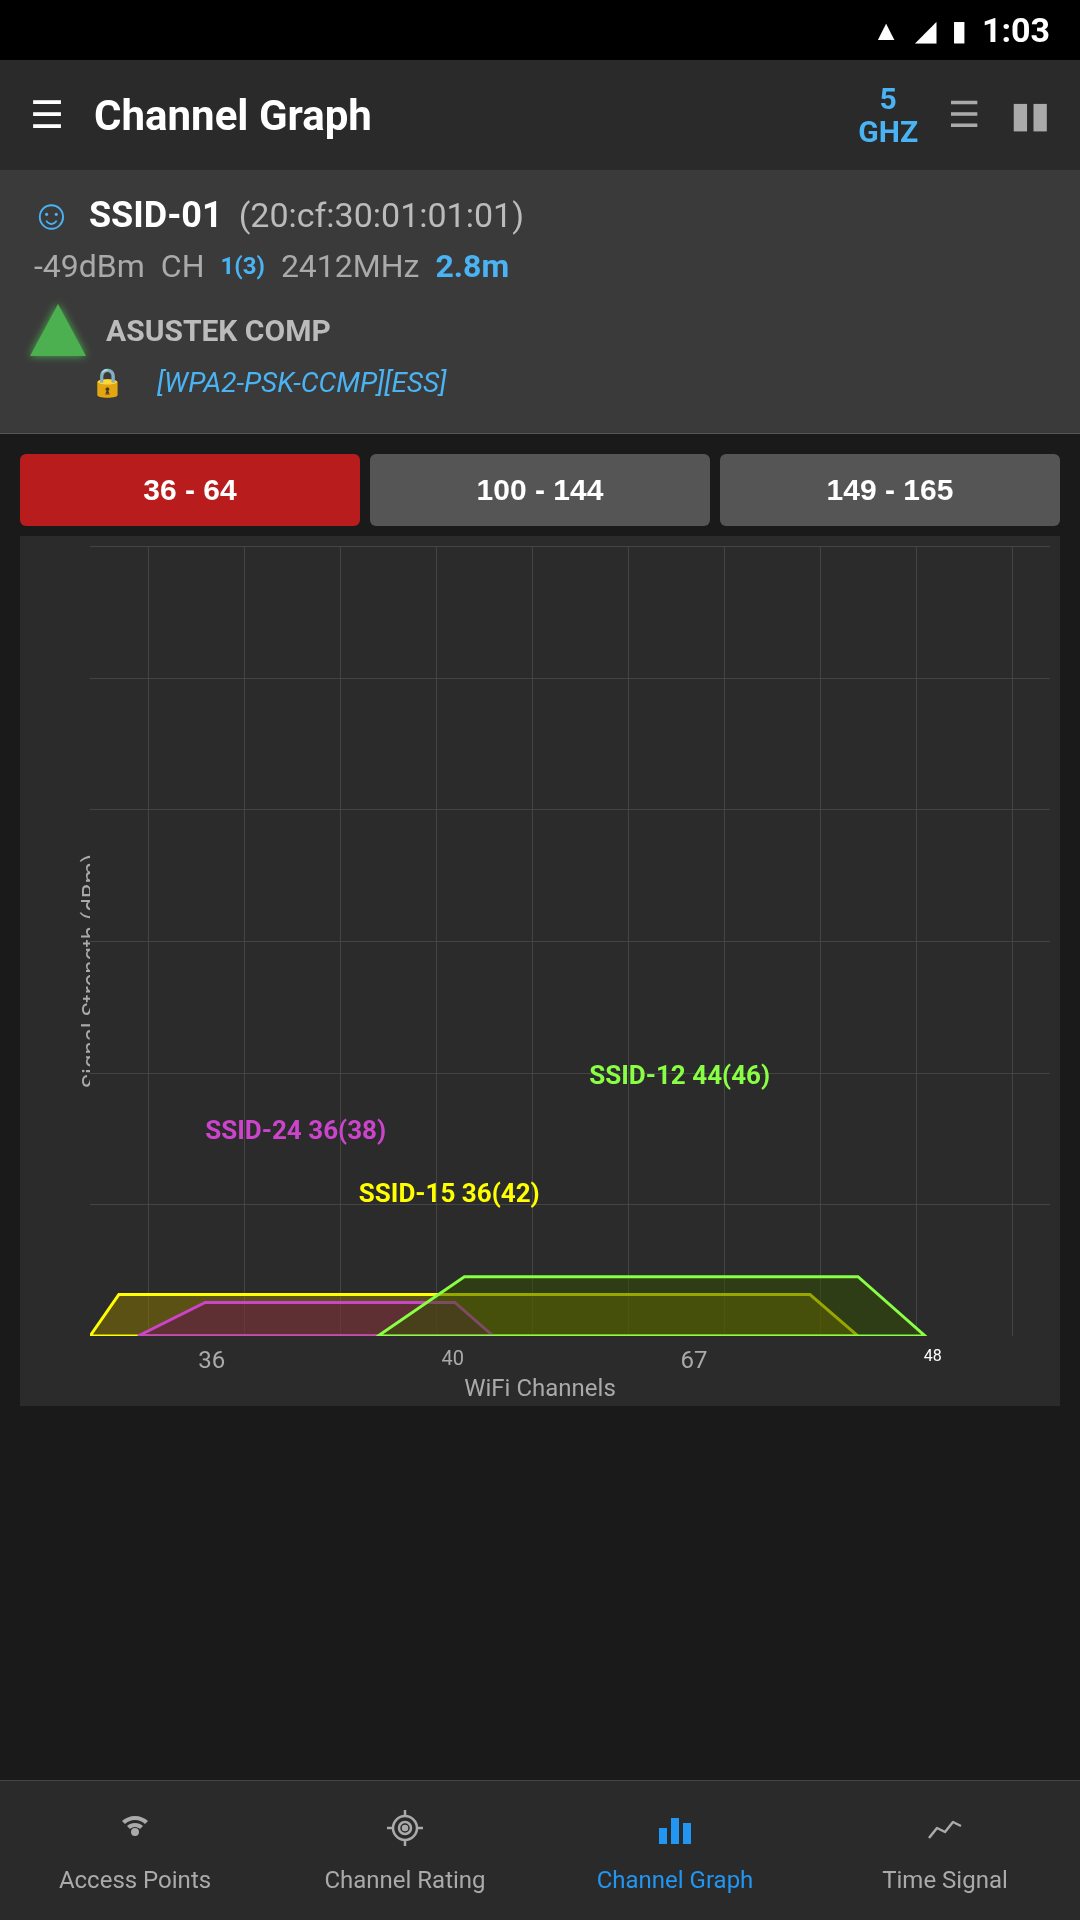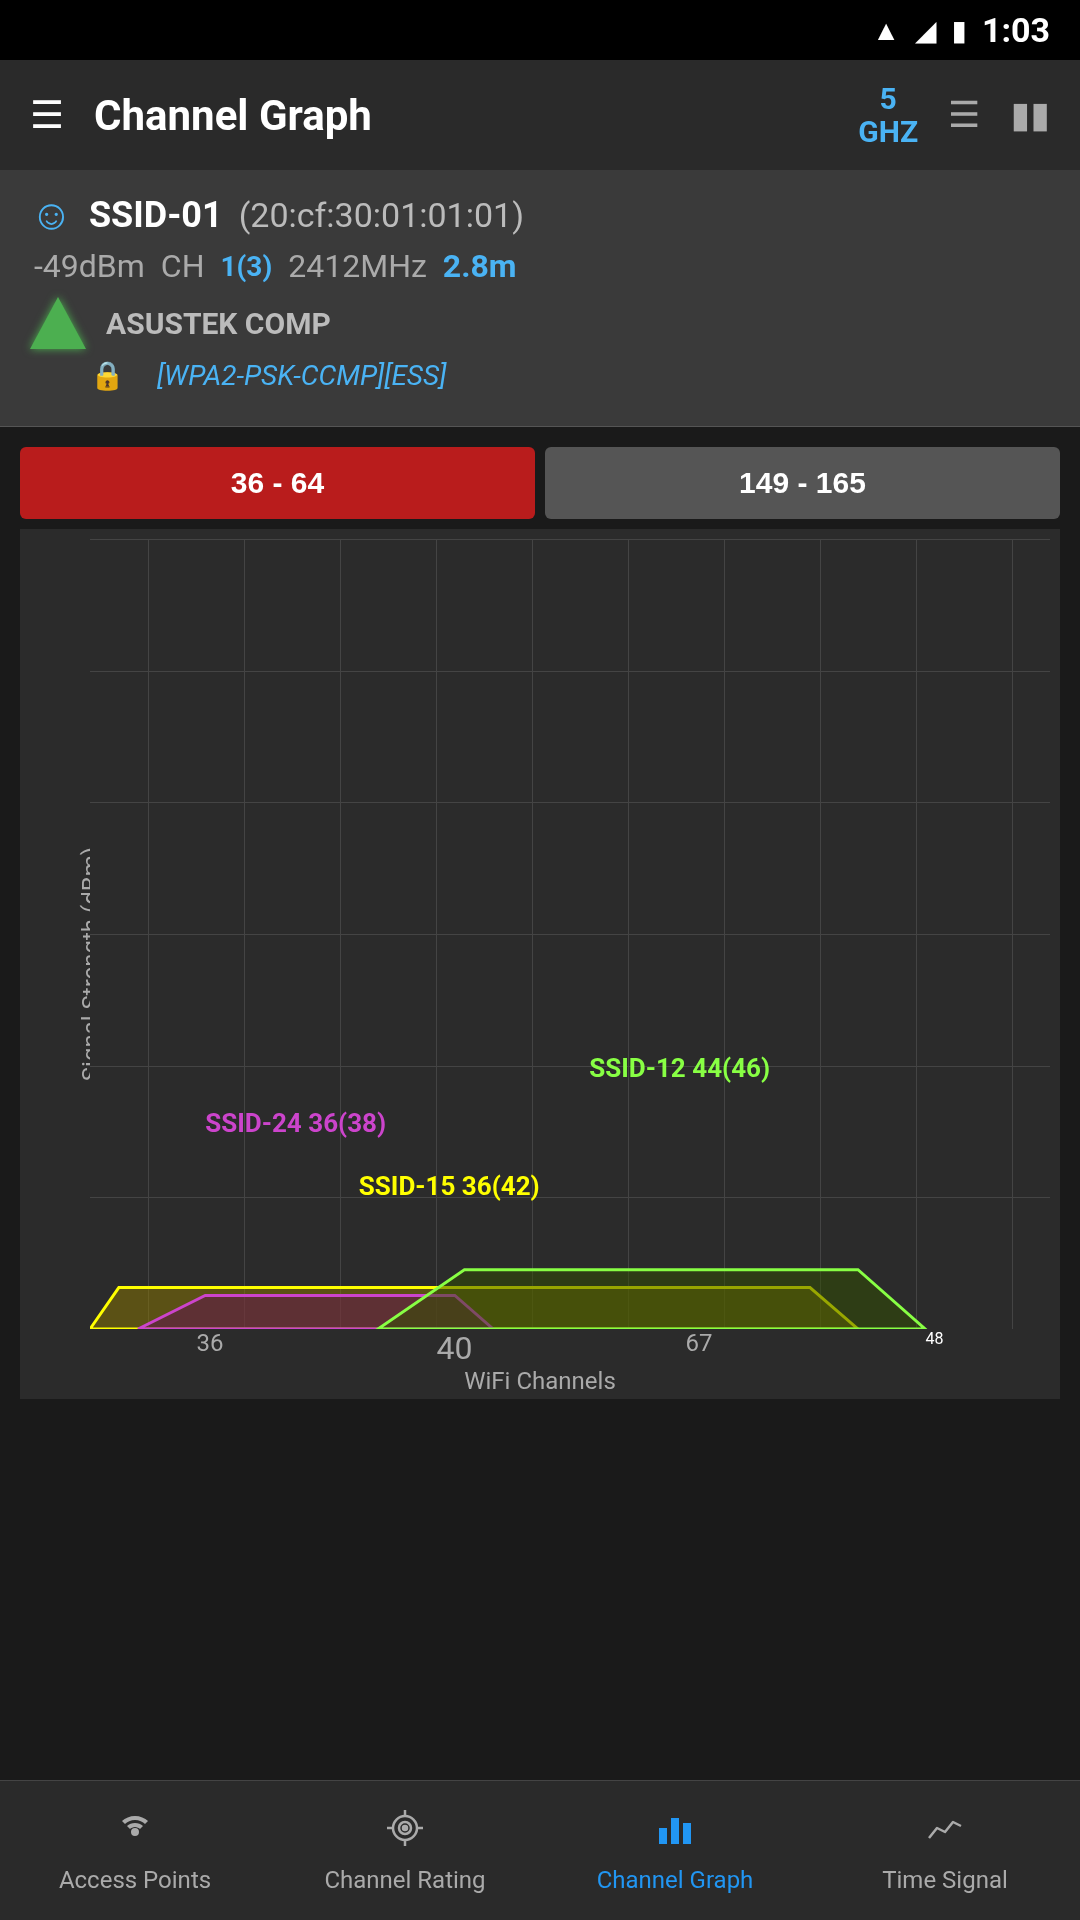--- a/index.html
+++ b/index.html
@@ -102,33 +102,33 @@
       color: #fff;
     }
     .mac-address {
       font-size: 34px;
       color: #bbb;
     }
     .network-row2 {
       display: flex;
       align-items: center;
       gap: 16px;
-      margin-bottom: 12px;
+      margin-bottom: 19px;
       padding-left: 4px;
     }
     .dbm-value {
       font-size: 32px;
       color: #aaa;
     }
     .ch-label {
       font-size: 32px;
       color: #aaa;
     }
     .ch-value {
-      font-size: 28px;
+      font-size: 24px;
       color: #4ab3f4;
       font-weight: bold;
     }
     .freq-value {
       font-size: 32px;
       color: #aaa;
     }
     .distance-value {
       font-size: 32px;
       color: #4ab3f4;
@@ -347,20 +347,21 @@
     <span class="manufacturer">ASUSTEK COMP</span>
   </div>
   <div class="network-row4">
     <span class="lock-icon">🔒</span>
     <span class="security-text">[WPA2-PSK-CCMP][ESS]</span>
   </div>
 </div>
 
 <div class="channel-tabs">
   <button class="tab-btn active">36 - 64</button>
+  <button class="tab-btn inactive">100 - 144</button>
   <button class="tab-btn inactive">149 - 165</button>
 </div>
 
 <div class="graph-container">
   <span class="y-axis-label">Signal Strength (dBm)</span>
 
   <div class="graph-inner">
 
     <div class="grid-line" style="top:0%;">
       
@@ -402,21 +403,21 @@
     </svg>
 
     <div class="signal-label" style="left:12%;top:72%;color:#cc44cc;">SSID-24 36(38)</div>
     <div class="signal-label" style="left:28%;top:80%;color:#ffff00;">SSID-15 36(42)</div>
     <div class="signal-label" style="left:52%;top:65%;color:#88ff44;">SSID-12 44(46)</div>
 
   </div>
 
   <div style="position:absolute;bottom:32px;left:70px;right:10px;display:flex;justify-content:space-around;">
     <span style="font-size:24px;color:#aaa;">36</span>
-    <span style="font-size:32px;color:#aaa;">40</span>
+    <span style="font-size:20px;color:#aaa;">40</span>
     <span style="font-size:24px;color:#aaa;">67</span>
     <span style="font-size:16px;color:#ffffff;">48</span>
   </div>
   <div style="position:absolute;bottom:4px;left:50%;transform:translateX(-50%);">
     <span style="font-size:24px;color:#aaa;">WiFi Channels</span>
   </div>
 </div>
 
 <div class="bottom-nav">
   <div class="nav-item">

